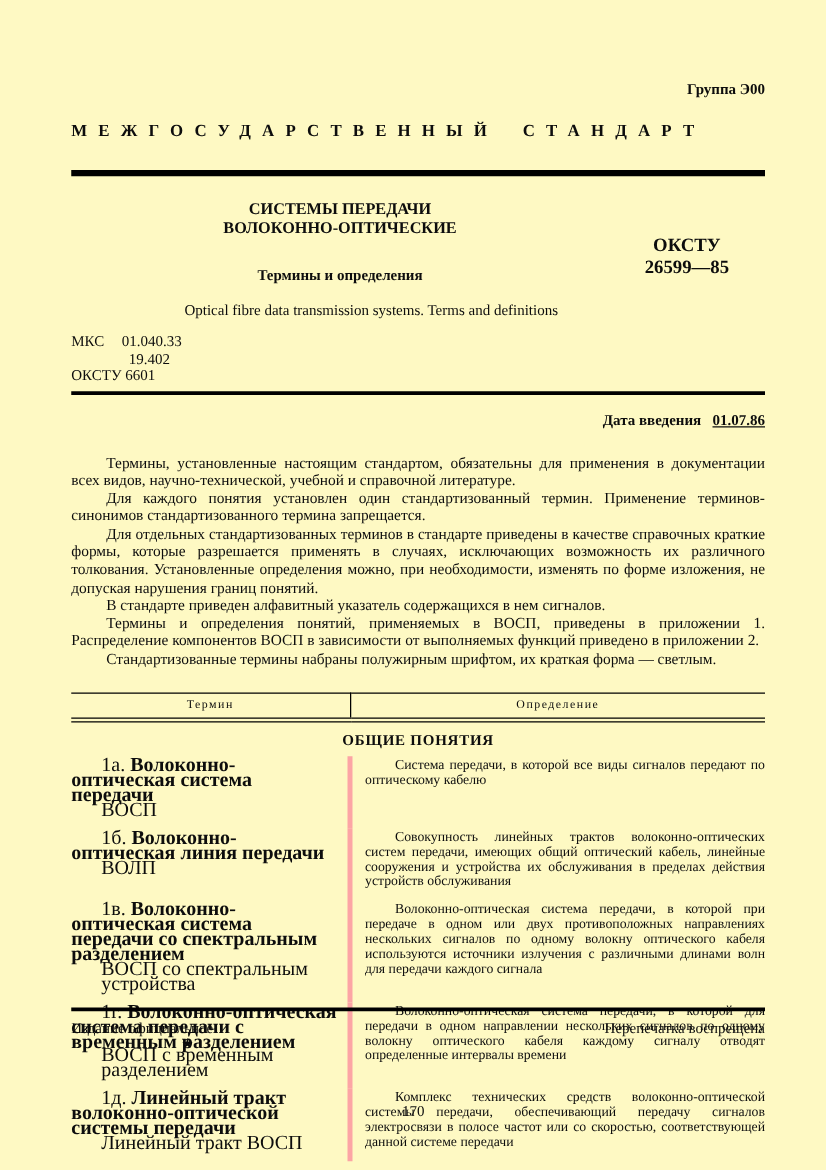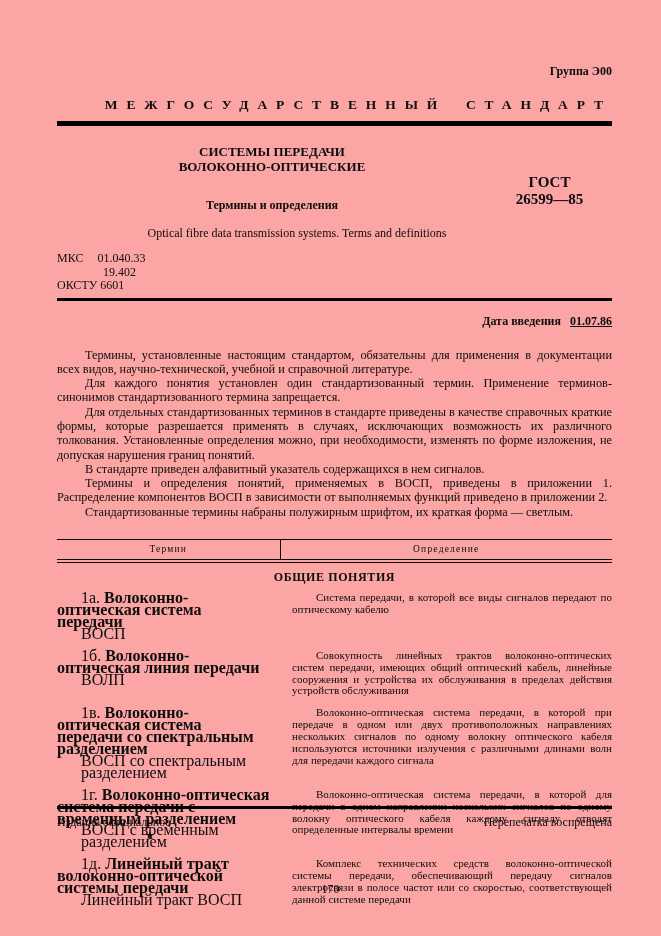--- a/index.html
+++ b/index.html
@@ -2,25 +2,25 @@
 <html><head>
 <meta charset="utf-8">
 <style>
   * { margin:0; padding:0; box-sizing:border-box; }
   html, body { background:#fff; }
   body {
     width:661px; height:936px;
     font-family:"Liberation Serif","DejaVu Serif",serif;
     color:#0d0d0d;
   }
-  .sheet { position:relative; width:661px; height:936px; background:#fca5a5; padding:64px 49px 0 57px; overflow:hidden; }
+  .sheet { position:relative; width:661px; height:936px; background:#fef9c3; padding:64px 49px 0 57px; overflow:hidden; }
 
   .group-label { text-align:right; font-weight:700; font-size:12px; margin-bottom:18px; }
 
-  .std-heading { font-weight:700; font-size:13.5px; letter-spacing:0.66em; word-spacing:0.55em; white-space:nowrap; margin-bottom:8px;text-align:right; }
+  .std-heading { font-weight:700; font-size:13.5px; letter-spacing:0.66em; word-spacing:0.55em; white-space:nowrap; margin-bottom:23px; }
   .rule-thick { height:5px; background:#000; }
   .rule-mid { height:3px; background:#000; }
 
   .title-block { display:flex; margin-top:18px; }
   .title-main { width:430px; text-align:center; }
   .title-line { font-weight:700; font-size:13px; line-height:15px; }
   .subtitle { font-weight:700; font-size:12px; margin-top:24px; }
   .gost-block { flex:1; text-align:center; font-weight:700; font-size:15px; line-height:17px; margin-top:30px; }
   .en-title { width:480px; text-align:center; font-size:12px; margin-top:13px; }
 
@@ -61,21 +61,21 @@
   <div class="std-heading">МЕЖГОСУДАРСТВЕННЫЙ СТАНДАРТ</div>
   <div class="rule-thick"></div>
 
   <div class="title-block">
     <div class="title-main">
       <div class="title-line">СИСТЕМЫ ПЕРЕДАЧИ</div>
       <div class="title-line">ВОЛОКОННО-ОПТИЧЕСКИЕ</div>
       <div class="subtitle">Термины и определения</div>
     </div>
     <div class="gost-block">
-      <div>ГОСТ</div>
+      <div>ОКСТУ</div>
       <div>26599—85</div>
     </div>
   </div>
 
   <div class="en-title">Optical fibre data transmission systems. Terms and definitions</div>
 
   <div class="codes">
     <div><span>МКС</span><span class="mks-val">01.040.33</span></div>
     <div class="indent">19.402</div>
     <div>ОКСТУ 6601</div>
@@ -136,21 +136,21 @@
             <div class="term-short">ВОЛП</div>
           </td>
           <td class="def-cell">
             <p class="def-text">Совокупность линейных трактов волоконно-оптических систем передачи, имеющих общий оптический кабель, линейные сооружения и устройства их обслуживания в пределах действия устройств обслуживания</p>
           </td>
         </tr>
 
         <tr>
           <td class="term-cell">
             <div class="term-main"><span class="term-num">1в.</span> <span class="term-name">Волоконно-оптическая система передачи со спектральным разделением</span></div>
-            <div class="term-short">ВОСП со спектральным разделением</div>
+            <div class="term-short">ВОСП со спектральным устройства</div>
           </td>
           <td class="def-cell">
             <p class="def-text">Волоконно-оптическая система передачи, в которой при передаче в одном или двух противоположных направлениях нескольких сигналов по одному волокну оптического кабеля используются источники излучения с различными длинами волн для передачи каждого сигнала</p>
           </td>
         </tr>
 
         <tr>
           <td class="term-cell">
             <div class="term-main"><span class="term-num">1г.</span> <span class="term-name">Волоконно-оптическая система передачи с временным разделением</span></div>
             <div class="term-short">ВОСП с временным разделением</div>

